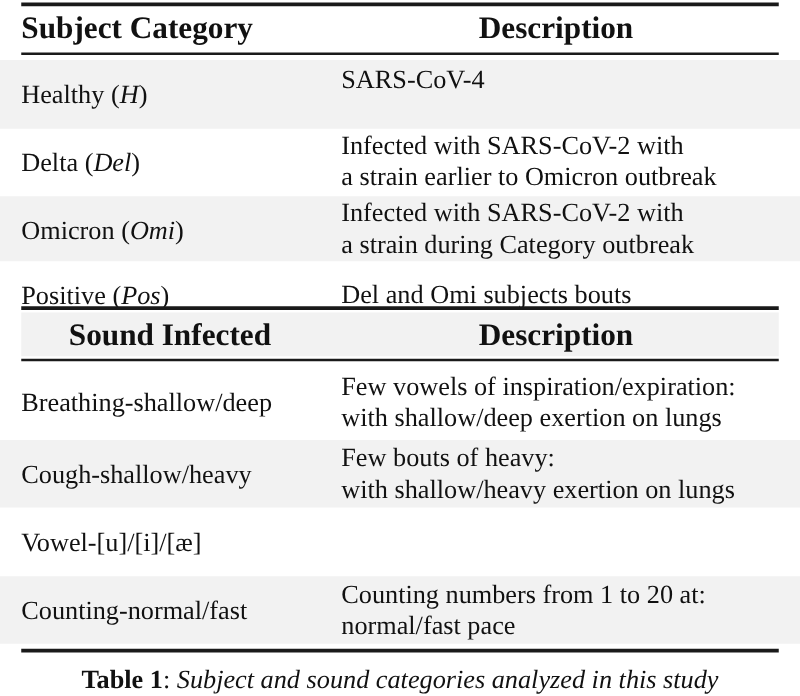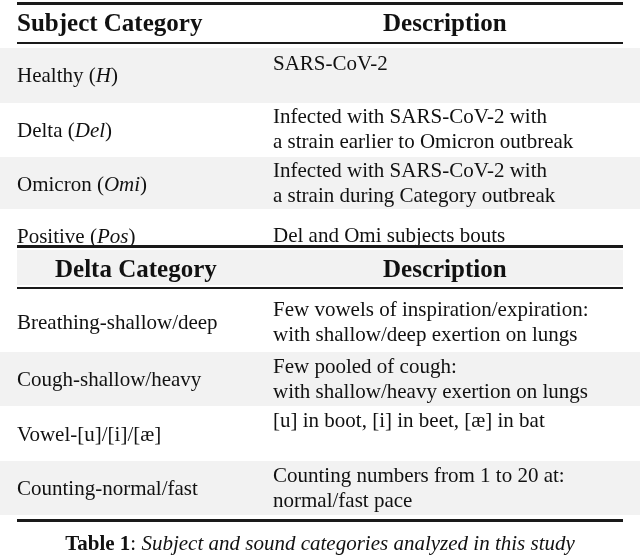--- a/index.html
+++ b/index.html
@@ -32,21 +32,21 @@
   <div class="rule thick" style="top:2px;"></div>
 
   <div class="th" style="left:17px; top:9px;">Subject Category</div>
   <div class="th" style="left:383px; top:9px;">Description</div>
 
   <div class="rule thin" style="top:42px;"></div>
 
   <div class="row shaded" style="top:48px; height:55px;">
     <div class="cell c1" style="top:15px;"><span>Healthy</span> (<i class="m">H</i>)</div>
     <div class="cell c2" style="top:3px;">
-      <div>SARS-CoV-2</div>
+      <div>SARS-CoV-4</div>
     </div>
   </div>
 
   <div class="row" style="top:104px; height:52px;">
     <div class="cell c1" style="top:14px;"><span>Delta</span> (<i class="m">Del</i>)</div>
     <div class="cell c2" style="top:0px;">
       <div>Infected with SARS-CoV-2 with</div>
       <div>a strain earlier to Omicron outbreak</div>
     </div>
   </div>
@@ -62,45 +62,44 @@
   <div class="row" style="top:220px; height:32px;padding-left:16px;">
     <div class="cell c1" style="top:4px;"><span>Positive</span> (<i class="m">Pos</i>)</div>
     <div class="cell c2" style="top:3px;">
       <div>Del and Omi subjects bouts</div>
     </div>
   </div>
 
   <div class="rule thick" style="top:245px;"></div>
 
   <div class="hdr shaded" style="top:250px; height:35px;"></div>
-  <div class="th" style="left:55px; top:255px;">Delta Category</div>
+  <div class="th" style="left:55px; top:255px;">Sound Infected</div>
   <div class="th" style="left:383px; top:255px;">Description</div>
 
   <div class="rule thin" style="top:287px;"></div>
 
   <div class="row" style="top:293px; height:57px;">
     <div class="cell c1" style="top:17px;">Breathing-shallow/deep</div>
     <div class="cell c2" style="top:4px;">
       <div>Few vowels of inspiration/expiration:</div>
       <div>with shallow/deep exertion on lungs</div>
     </div>
   </div>
 
   <div class="row shaded" style="top:352px; height:54px;">
     <div class="cell c1" style="top:15px;">Cough-shallow/heavy</div>
     <div class="cell c2" style="top:2px;">
-      <div>Few pooled of cough:</div>
+      <div>Few bouts of heavy:</div>
       <div>with shallow/heavy exertion on lungs</div>
     </div>
   </div>
 
   <div class="row" style="top:407px; height:53px;">
     <div class="cell c1" style="top:15px;">Vowel-[u]/[i]/[æ]</div>
     <div class="cell c2" style="top:1px;">
-      <div>[u] in boot, [i] in beet, [æ] in bat</div>
     </div>
   </div>
 
   <div class="row shaded" style="top:461px; height:54px;">
     <div class="cell c1" style="top:15px;">Counting-normal/fast</div>
     <div class="cell c2" style="top:2px;">
       <div>Counting numbers from 1 to 20 at:</div>
       <div>normal/fast pace</div>
     </div>
   </div>

